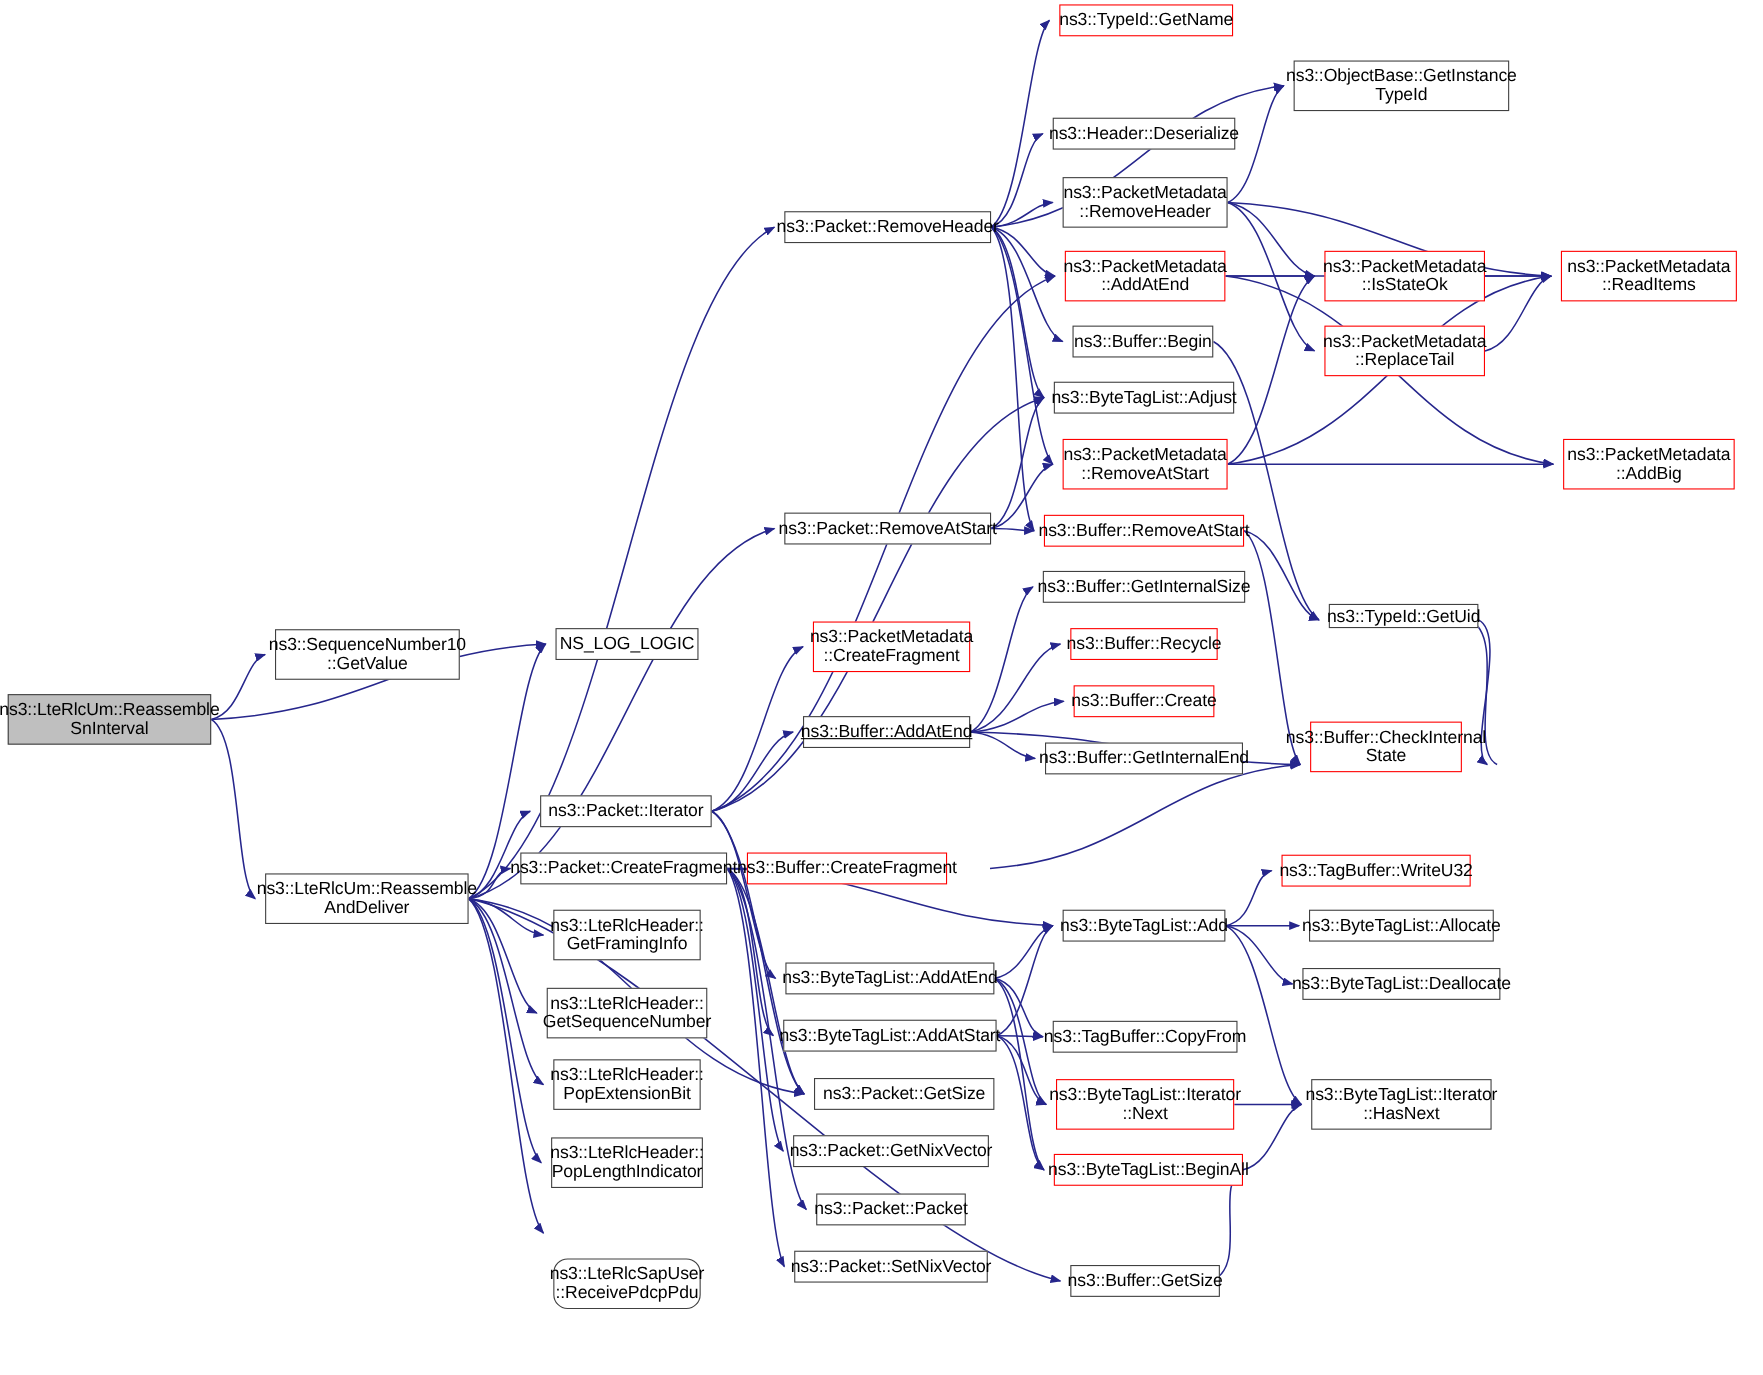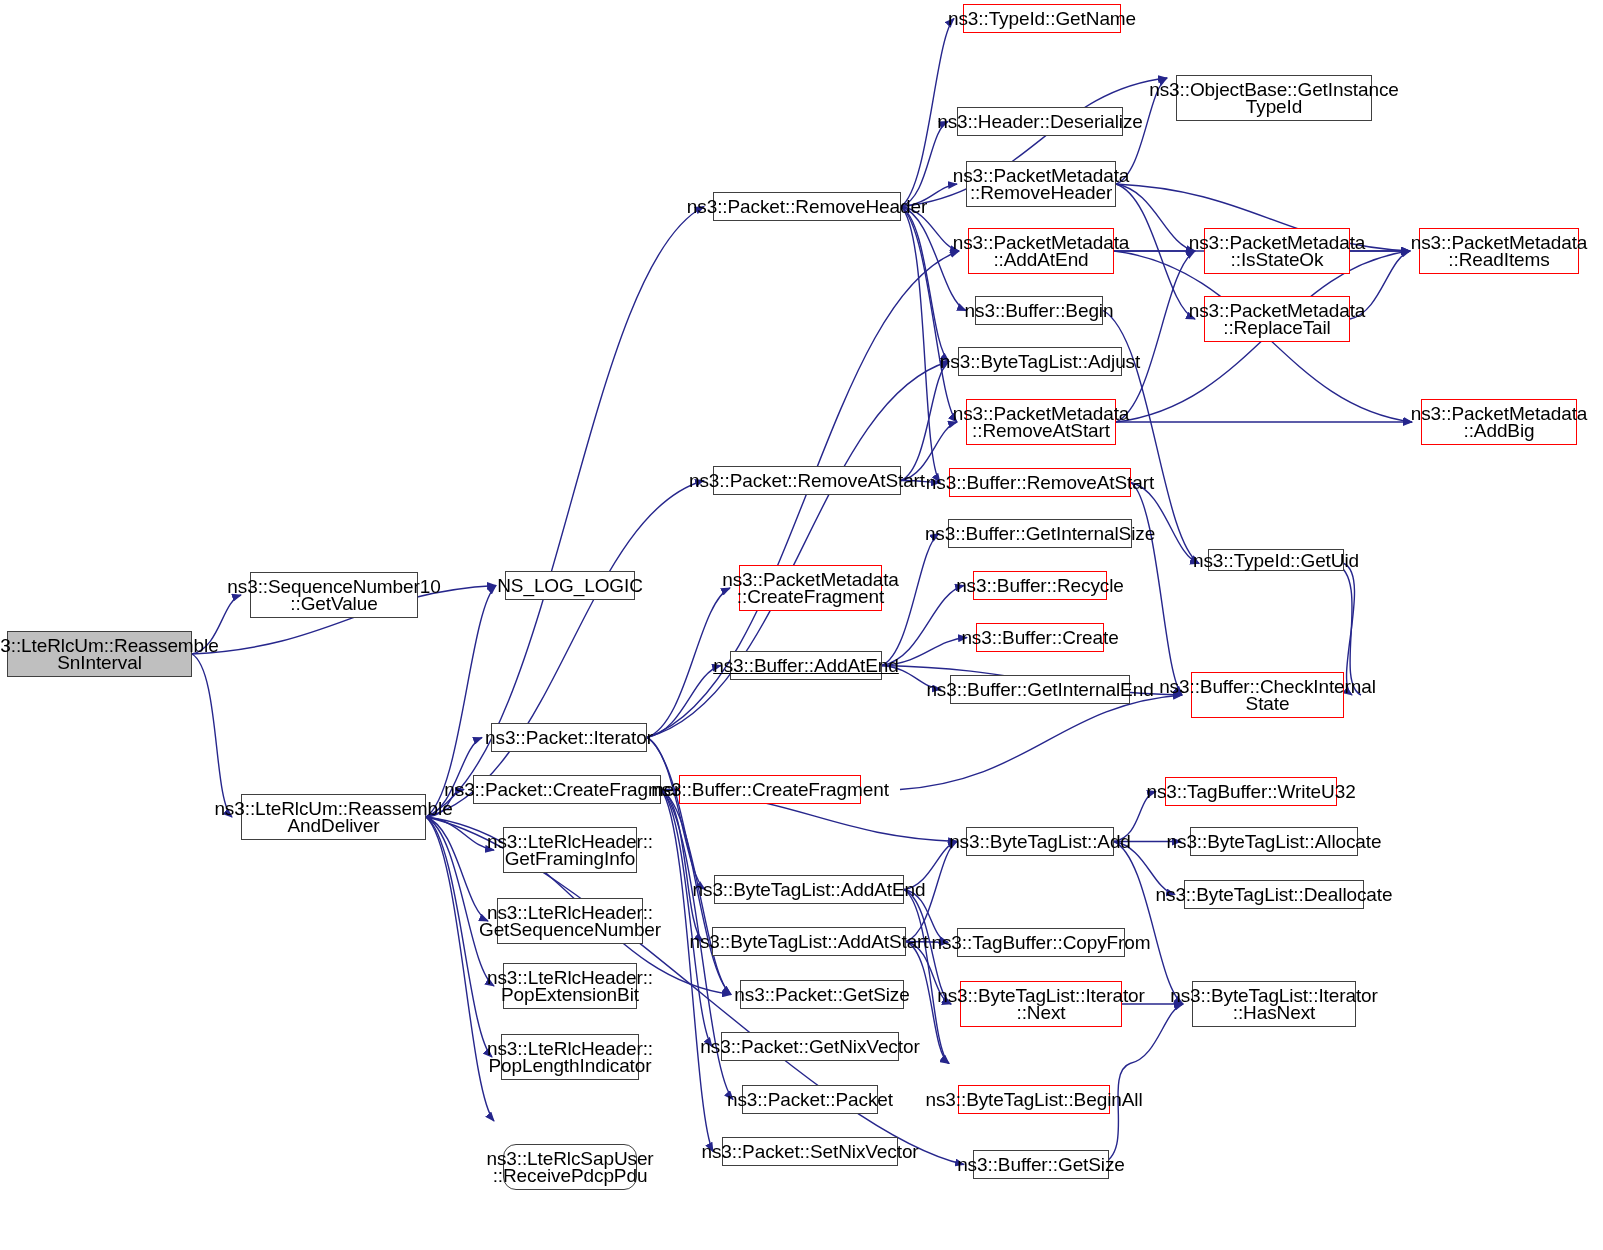--- a/index.html
+++ b/index.html
@@ -2,21 +2,21 @@
 <html><head>
 <meta charset="utf-8">
 <title>Call Graph</title>
 <style>
   html,body{margin:0;padding:0;background:#ffffff;}
   #page{position:relative;width:1603px;height:1250px;background:#ffffff;overflow:hidden;
         font-family:"Liberation Sans","DejaVu Sans",sans-serif;}
   #edges{position:absolute;left:0;top:0;width:1603px;height:1250px;pointer-events:none;}
   .node{position:absolute;box-sizing:border-box;display:flex;align-items:center;
         justify-content:center;text-align:center;background:#ffffff;
-        border:1px solid #404040;font-size:19px;line-height:17px;color:#000000;
+        border:1px solid #404040;font-size:16px;line-height:17px;color:#000000;
         white-space:pre-line;letter-spacing:-0.1px;}
   .node.red{border-color:#ff0000;}
   .node.cur{background:#bfbfbf;border-color:#404040;}
 </style>
 </head>
 <body>
 
 <div id="page">
   <svg id="edges" viewBox="0 0 1603 1250">
     <defs>
@@ -149,34 +149,34 @@
 ::RemoveAtStart</div>
       <div class="node red" style="left: 949px; top: 468px; width: 182px; height: 29px;">ns3::Buffer::RemoveAtStart</div>
       <div class="node" style="left: 948px; top: 519px; width: 184px; height: 29px;">ns3::Buffer::GetInternalSize</div>
       <div class="node red" style="left: 973px; top: 571px; width: 134px; height: 29px;">ns3::Buffer::Recycle</div>
       <div class="node red" style="left: 976px; top: 623px; width: 128px; height: 29px;">ns3::Buffer::Create</div>
       <div class="node" style="left: 950px; top: 675px; width: 180px; height: 29px;">ns3::Buffer::GetInternalEnd</div>
       <div class="node" style="left: 966px; top: 827px; width: 148px; height: 29px;">ns3::ByteTagList::Add</div>
       <div class="node" style="left: 957px; top: 928px; width: 168px; height: 29px;">ns3::TagBuffer::CopyFrom</div>
       <div class="node red" style="left: 960px; top: 981px; width: 162px; height: 46px;">ns3::ByteTagList::Iterator
 ::Next</div>
-      <div class="node red" style="left: 958px; top: 1049px; width: 152px; height: 29px; margin-top: 36px;">ns3::ByteTagList::BeginAll</div>
+      <div class="node red" style="left: 958px; top: 1049px; width: 172px; height: 29px;">ns3::ByteTagList::BeginAll</div>
       <div class="node" style="left: 973px; top: 1150px; width: 136px; height: 29px;">ns3::Buffer::GetSize</div>
-      <div class="node" style="left: 1176px; top: 55px; width: 196px; height: 46px; margin-top: 20px;">ns3::ObjectBase::GetInstance
+      <div class="node" style="left: 1176px; top: 55px; width: 196px; height: 46px;">ns3::ObjectBase::GetInstance
 TypeId</div>
       <div class="node red" style="left: 1204px; top: 228px; width: 146px; height: 46px;">ns3::PacketMetadata
 ::IsStateOk</div>
       <div class="node red" style="left: 1204px; top: 296px; width: 146px; height: 46px;">ns3::PacketMetadata
 ::ReplaceTail</div>
       <div class="node red" style="left: 1419px; top: 228px; width: 160px; height: 46px;">ns3::PacketMetadata
 ::ReadItems</div>
       <div class="node red" style="left: 1421px; top: 399px; width: 156px; height: 46px;">ns3::PacketMetadata
 ::AddBig</div>
       <div class="node" style="left: 1208px; top: 549px; width: 136px; height: 22px;">ns3::TypeId::GetUid</div>
-      <div class="node red" style="left: 1191px; top: 672px; width: 153px; height: 46px;">ns3::Buffer::CheckInternal
+      <div class="node red" style="left: 1191px; top: 656px; width: 138px; height: 46px;">ns3::Buffer::CheckInternal
 State</div>
       <div class="node red" style="left: 1165px; top: 777px; width: 172px; height: 29px;">ns3::TagBuffer::WriteU32</div>
       <div class="node" style="left: 1190px; top: 827px; width: 168px; height: 29px;">ns3::ByteTagList::Allocate</div>
       <div class="node" style="left: 1184px; top: 880px; width: 180px; height: 29px;">ns3::ByteTagList::Deallocate</div>
       <div class="node" style="left: 1192px; top: 981px; width: 164px; height: 46px;">ns3::ByteTagList::Iterator
 ::HasNext</div>
     </div>
 </div>
 
 </body></html>

